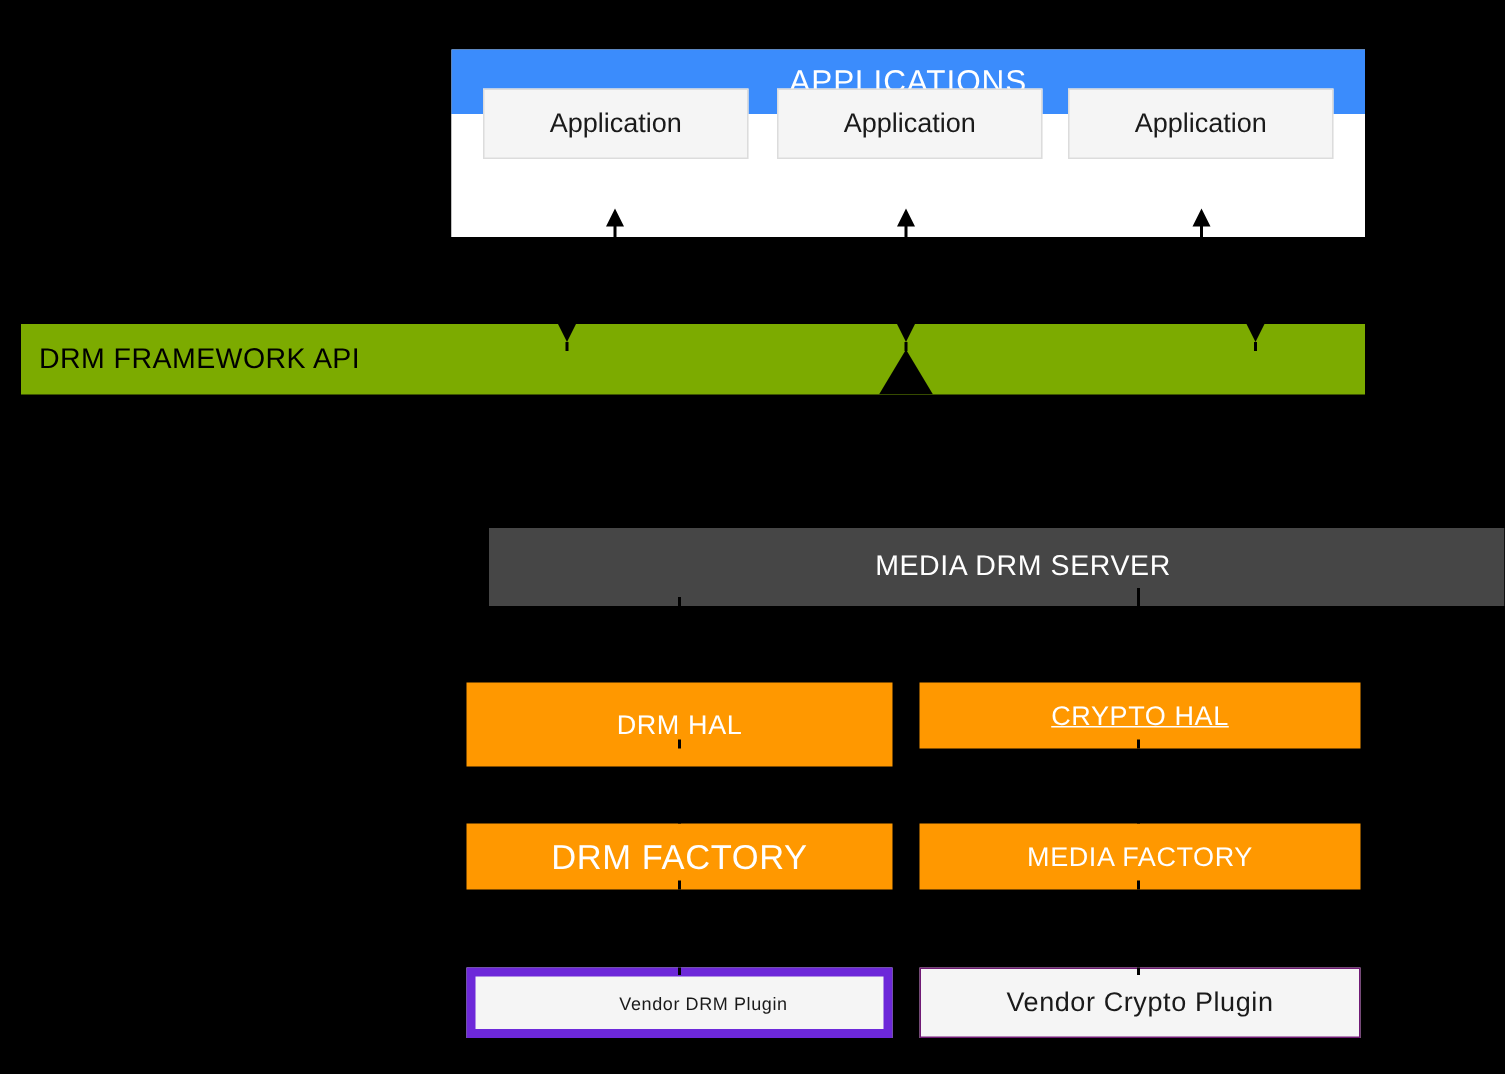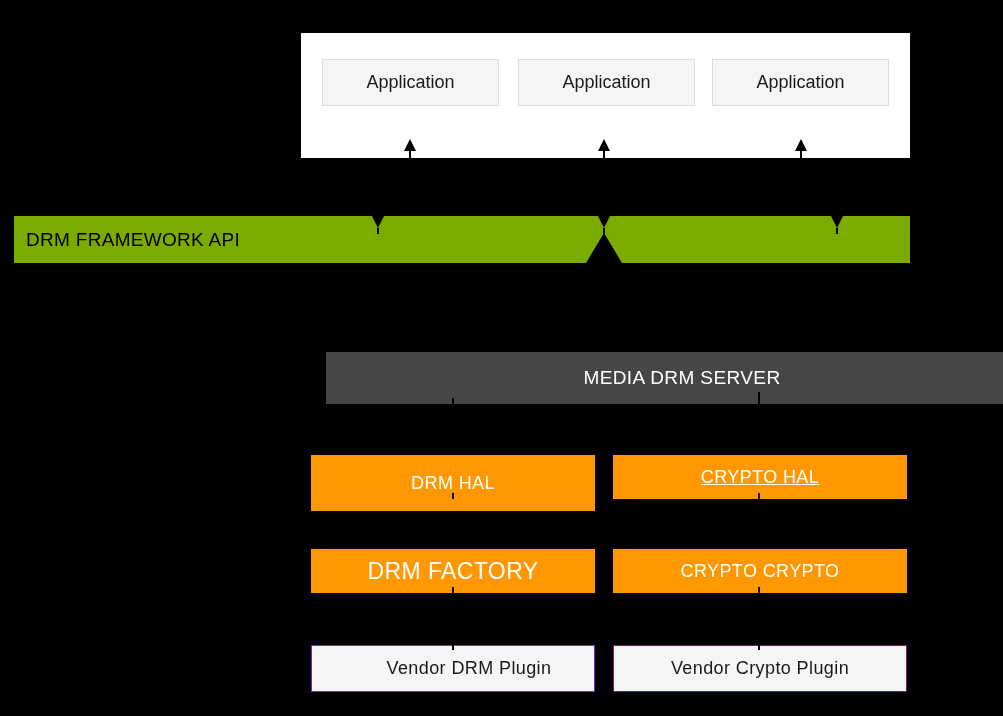--- a/index.html
+++ b/index.html
@@ -181,23 +181,23 @@
     background: #ff9800;
     color: #ffffff;
     font-size: 18px;
   }
   .block-plugin-left {
     left: 311px;
     top: 645px;
     width: 284px;
     height: 47px;
     background: #f5f5f5;
-    border: 1px solid #6d28d9;
+    border: 6px solid #6d28d9;
     color: #1a1a1a;
-    font-size: 18px;
+    font-size: 12px;
     padding-left: 32px;
   }
   .block-plugin-right {
     left: 613px;
     top: 645px;
     width: 294px;
     height: 47px;
     background: #f5f5f5;
     border: 1px solid #701a75;
     color: #1a1a1a;
@@ -210,20 +210,21 @@
     width: 2px;
     background: #000000;
   }
 </style>
 </head>
 <body>
 
 <div id="diagram-root">
 
   <div class="apps-container">
+    <div class="apps-header">APPLICATIONS</div>
     <div class="apps-body"></div>
   </div>
 
   <div class="app-box pos0">
     <span>Application</span>
   </div>
   <div class="app-box pos1">
     <span>Application</span>
   </div>
   <div class="app-box pos2">
@@ -267,21 +268,21 @@
   <div class="block block-hal-right">
     <span>CRYPTO HAL</span>
   </div>
   <div class="connector-stub" style="left:452px; top:493px; height:6px;"></div>
   <div class="connector-stub" style="left:758px; top:493px; height:6px;"></div>
 
   <div class="block block-factory-left">
     <span>DRM FACTORY</span>
   </div>
   <div class="block block-factory-right">
-    <span>CRYPTO CRYPTO</span>
+    <span>MEDIA FACTORY</span>
   </div>
   <div class="connector-stub" style="left:452px; top:545px; height:4px;"></div>
   <div class="connector-stub" style="left:758px; top:545px; height:4px;"></div>
   <div class="connector-stub" style="left:452px; top:587px; height:6px;"></div>
   <div class="connector-stub" style="left:758px; top:587px; height:6px;"></div>
 
   <div class="block block-plugin-left">
     <span>Vendor DRM Plugin</span>
   </div>
   <div class="block block-plugin-right">

